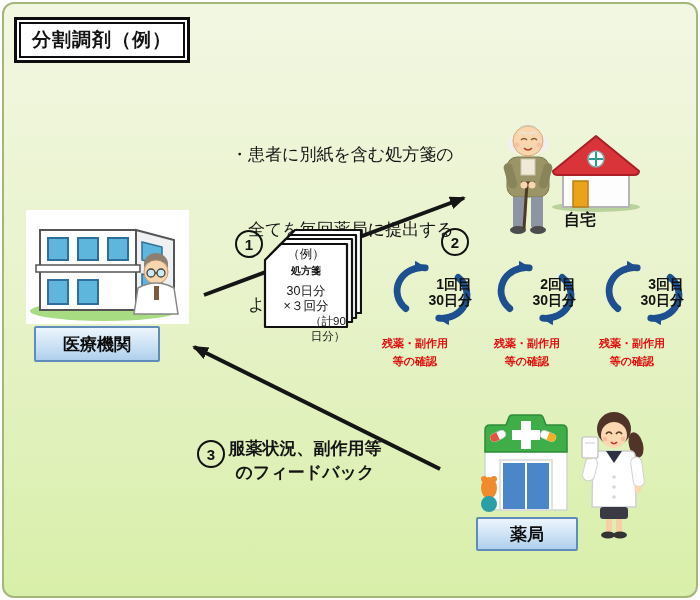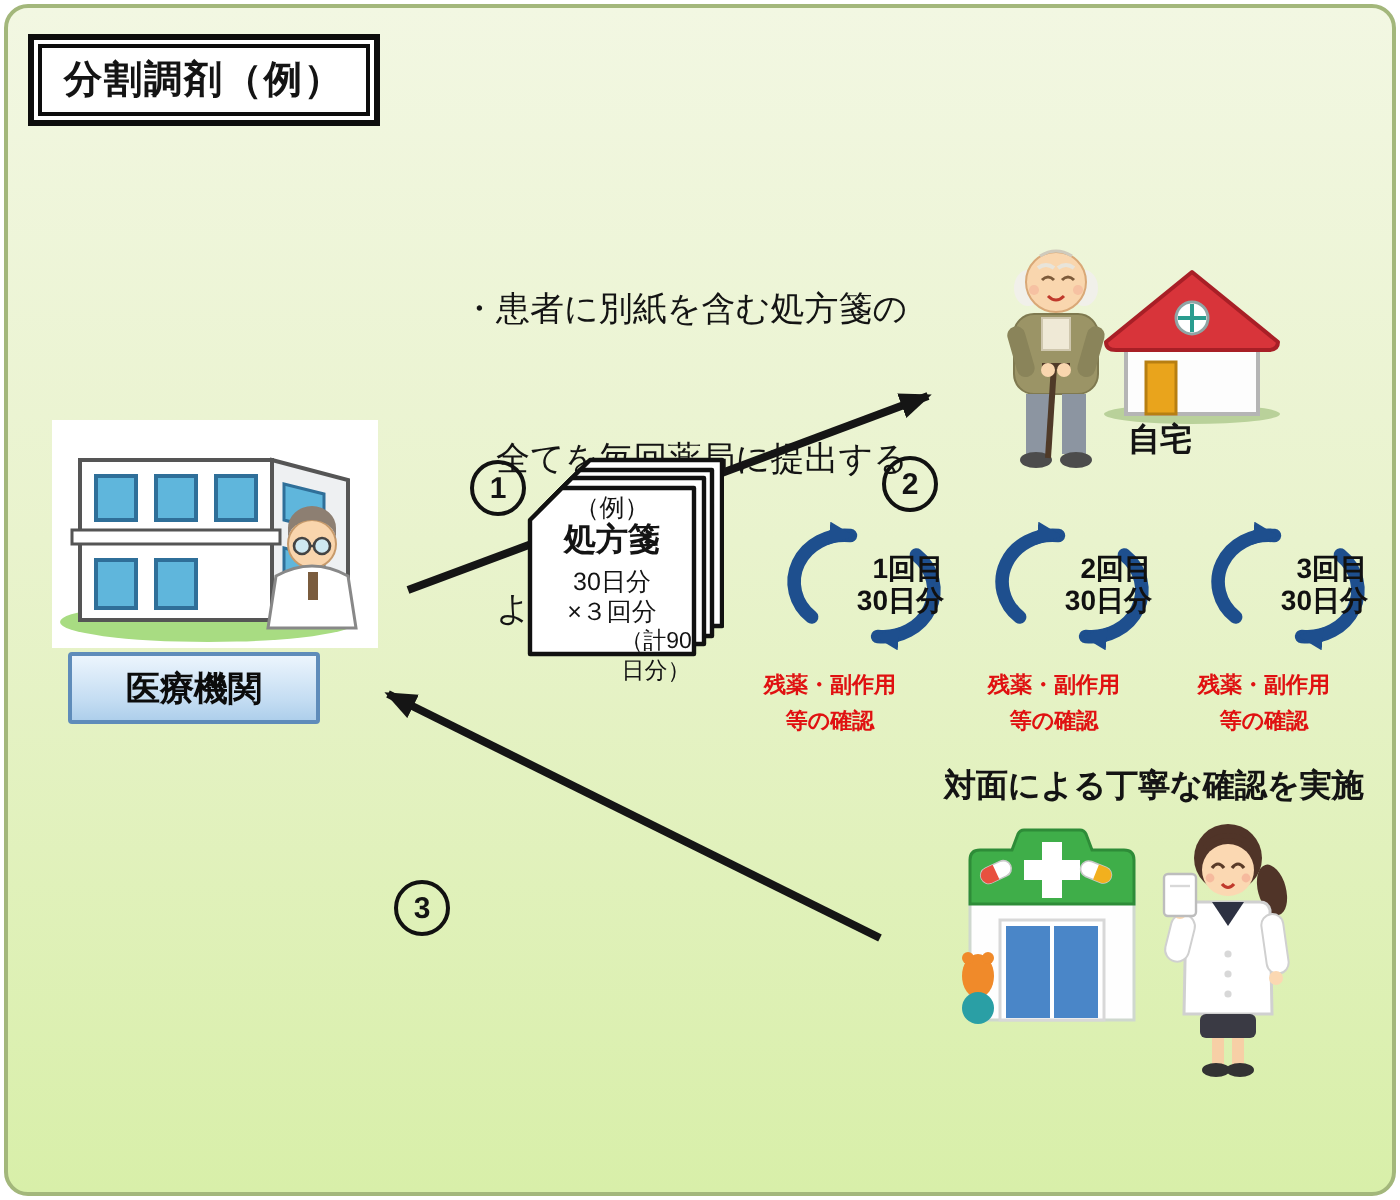--- a/index.html
+++ b/index.html
@@ -21,21 +21,21 @@
   
   .arrow-layer{left:0;top:0;z-index:1;}
   
   .stepnum{width:24px;height:24px;border:2px solid #111;border-radius:50%;
     display:flex;align-items:center;justify-content:center;
     font-size:15px;font-weight:bold;z-index:3;}
   
   .stack{left:258px;top:222px;width:100px;height:104px;z-index:2;}
   .stack-text{left:262px;top:243px;width:80px;text-align:center;z-index:3;line-height:15px;}
   .stack-text .s1{font-size:12.5px;}
-  .stack-text .s2{font-size:16px;font-weight:bold;margin-top:1px;}
+  .stack-text .s2{font-size:10px;font-weight:bold;margin-top:1px;}
   .stack-text .s3{font-size:12.5px;margin-top:6px;}
   .stack-text .s4{font-size:12.5px;}
   .stack-text .s5{font-size:11.5px;margin-left:44px;}
   
   .cycle{width:80px;height:66px;top:256px;z-index:2;}
   .cycle-text{position:absolute;left:0;right:0;top:16px;text-align:right;
     font-size:14px;line-height:16px;font-weight:600;color:#111;}
   
   .check{top:330px;width:120px;text-align:center;color:#e01111;
     font-weight:bold;font-size:11px;line-height:18px;z-index:2;}
@@ -209,26 +209,27 @@
     </div>
     <div class="abs check" style="left:463px;">
       <div>残薬・副作用</div>
       <div>等の確認</div>
     </div>
     <div class="abs check" style="left:568px;">
       <div>残薬・副作用</div>
       <div>等の確認</div>
     </div>
 
-    <div class="abs face-note">
-      <span>対面による丁寧な確認を実施</span>
-    </div>
 
     <div class="abs stepnum" style="left:193px;top:436px;">
       <span>3</span>
+    </div>
+    <div class="abs step3-text">
+      <div>服薬状況、副作用等</div>
+      <div>のフィードバック</div>
     </div>
 
     <svg class="abs illus" style="left:471px;top:406px;" width="102" height="104" viewBox="0 0 100 104">
       <rect x="9" y="36" width="82" height="64" fill="#fefefe" stroke="#cfd8cf" stroke-width="1.5"></rect>
       <path d="M9 42 L9 20 Q9 15 14 15 L30 15 L33 7 Q34 5 36 5 L64 5 Q66 5 67 7 L70 15 L86 15 Q91 15 91 20 L91 42 Z" fill="#3fae49" stroke="#2e8c38" stroke-width="1.5"></path>
       <path d="M45 11 h10 v9 h9 v10 h-9 v9 h-10 v-9 h-9 v-10 h9 z" fill="#ffffff"></path>
       <g transform="rotate(-25 22 26)">
         <rect x="14" y="22" width="16" height="8" rx="4" fill="#ffffff" stroke="#c9c9c9" stroke-width="0.8"></rect>
         <path d="M22 22 h-4 a4 4 0 0 0 0 8 h4 z" fill="#e8503f"></path>
       </g>
@@ -239,20 +240,23 @@
       <rect x="24" y="50" width="52" height="50" fill="#ffffff" stroke="#d8d8d8" stroke-width="1.5"></rect>
       <rect x="27" y="53" width="22" height="46" fill="#4a86c8"></rect>
       <rect x="51" y="53" width="22" height="46" fill="#4a86c8"></rect>
       <g>
         <ellipse cx="13" cy="78" rx="8" ry="11" fill="#f08a2a"></ellipse>
         <circle cx="8" cy="69" r="3" fill="#f08a2a"></circle>
         <circle cx="18" cy="69" r="3" fill="#f08a2a"></circle>
         <circle cx="13" cy="94" r="8" fill="#2a9fa5"></circle>
       </g>
     </svg>
+    <div class="abs bluebox" style="left:472px;top:513px;width:98px;height:30px;">
+      <span>薬局</span>
+    </div>
 
     <svg class="abs illus" style="left:574px;top:399px;" width="72" height="138" viewBox="0 0 72 138">
       <ellipse cx="58" cy="42" rx="7" ry="13" fill="#503428" transform="rotate(-15 58 42)"></ellipse>
       <circle cx="36" cy="26" r="17" fill="#503428"></circle>
       <circle cx="36" cy="32" r="13" fill="#fbd8b2"></circle>
       <path d="M23 29 A13 13 0 0 1 49 29 L49 21 A14 12 0 0 0 23 21 Z" fill="#503428"></path>
       <path d="M28 31 q3 -4 6 0" stroke="#5a3b28" stroke-width="1.6" fill="none"></path>
       <path d="M38 31 q3 -4 6 0" stroke="#5a3b28" stroke-width="1.6" fill="none"></path>
       <circle cx="27" cy="36" r="2.2" fill="#f4ae96" opacity="0.7"></circle>
       <circle cx="45" cy="36" r="2.2" fill="#f4ae96" opacity="0.7"></circle>

